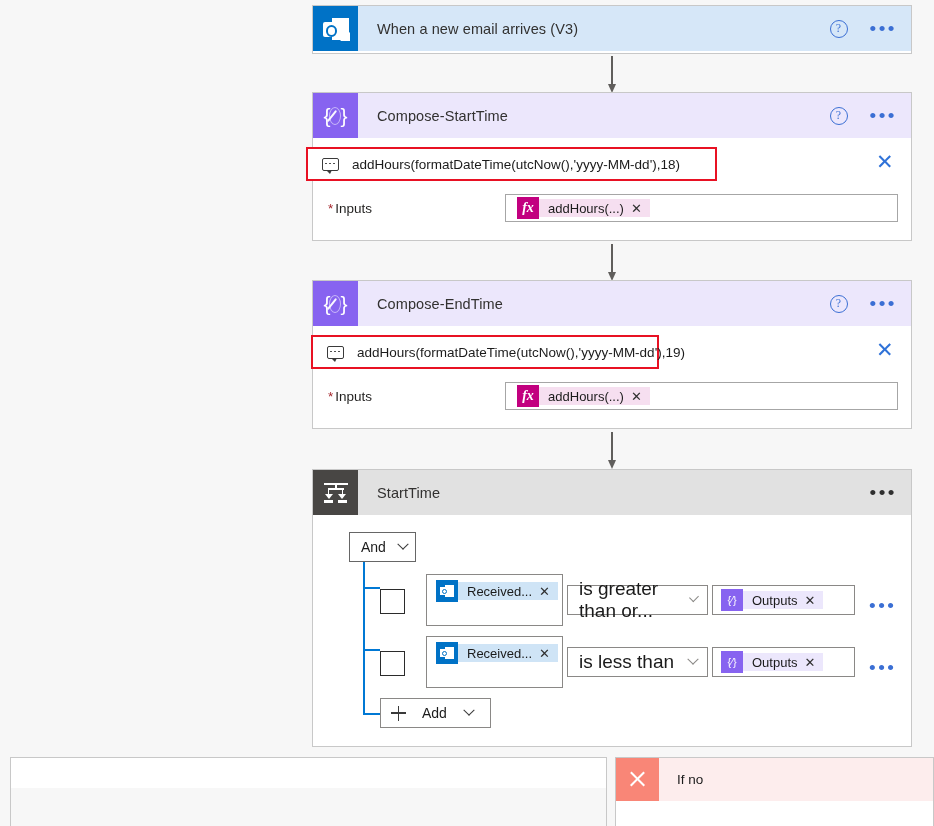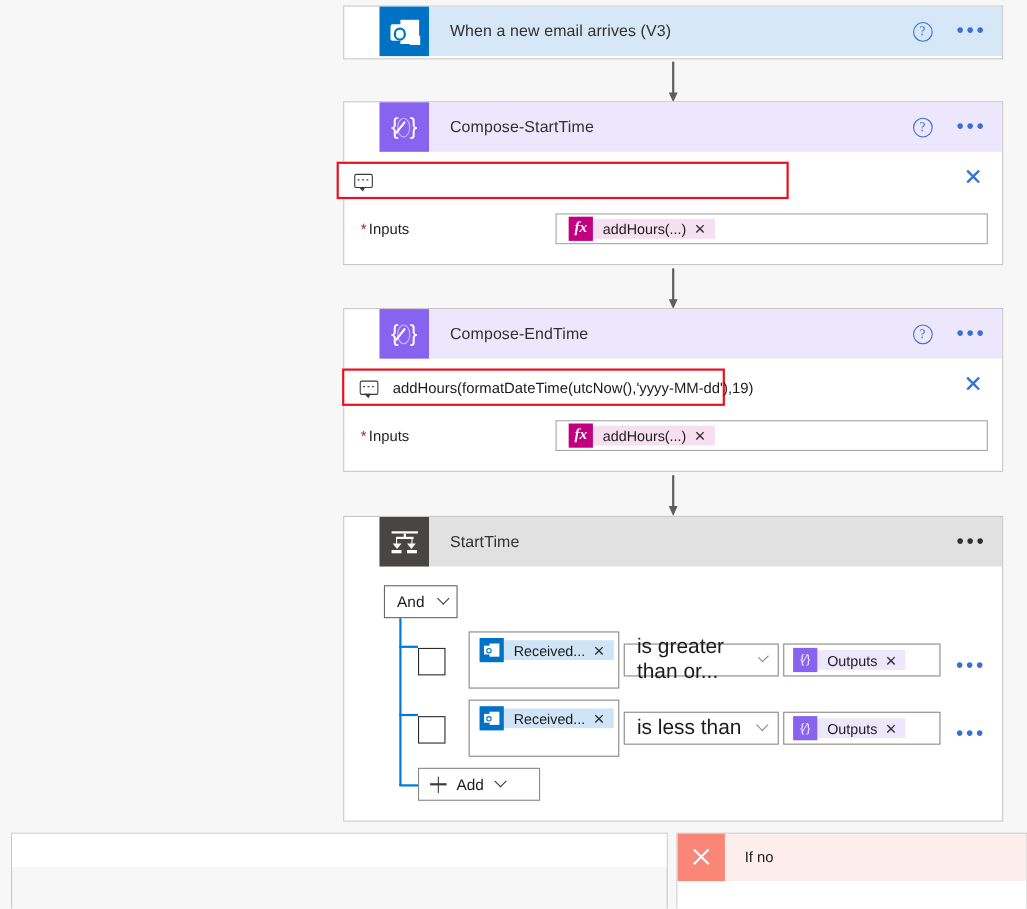--- a/index.html
+++ b/index.html
@@ -10,21 +10,20 @@
     font-family: "Liberation Sans", sans-serif;
     overflow: hidden;
   }
   .canvas { position: relative; width: 934px; height: 826px; }
 
   
   .card {
     position: absolute;
     background: #ffffff;
     border: 1px solid #c8c8c8;
-    padding-left: 32px;
   }
   .card-header {
     display: flex;
     align-items: center;
     height: 45px;
   }
   .hdr-icon {
     width: 45px; height: 45px;
     flex: 0 0 45px;
     display: flex; align-items: center; justify-content: center;
@@ -253,21 +252,21 @@
     border: 1px solid #8a8886; background: #fff;
     width: 143px; height: 30px;
     display: flex; align-items: center;
     padding-left: 8px;
   }
 
   .add-btn {
     position: absolute;
     border: 1px solid #8a8886; background: #fff;
     height: 30px; width: 111px;
-    display: flex; align-items: center; gap: 9px;
+    display: flex; align-items: center; gap: 16px;
     padding: 0 10px;
     font-size: 14px; color: #1b1b1b;
   }
   .plus {
     position: relative; width: 15px; height: 15px; flex: 0 0 15px;
   }
   .plus::before, .plus::after {
     content: ""; position: absolute; background: #3a3a3a;
   }
   .plus::before { left: 6.5px; top: 0; width: 1.6px; height: 15px; }
@@ -363,20 +362,21 @@
         </span>
       </div>
     </div>
 
     <div class="tip" style="left:-7px; top:54px; width:411px;">
       <div class="tip-ico">
           <i></i>
           <i></i>
           <i></i>
         </div>
+      <div class="tip-text">addHours(formatDateTime(utcNow(),'yyyy-MM-dd'),18)</div>
     </div>
     <div class="tip-close" style="left:563px; top:58px;">✕</div>
   </div>
 
   <div class="conn" style="left:608px; top:244px; width:9px; height:37px;">
     <div class="ln" style="height:29px;"></div>
       <div class="ah"></div>
   </div>
 
   <div class="card" style="left:312px; top:280px; width:600px; height:149px;">

